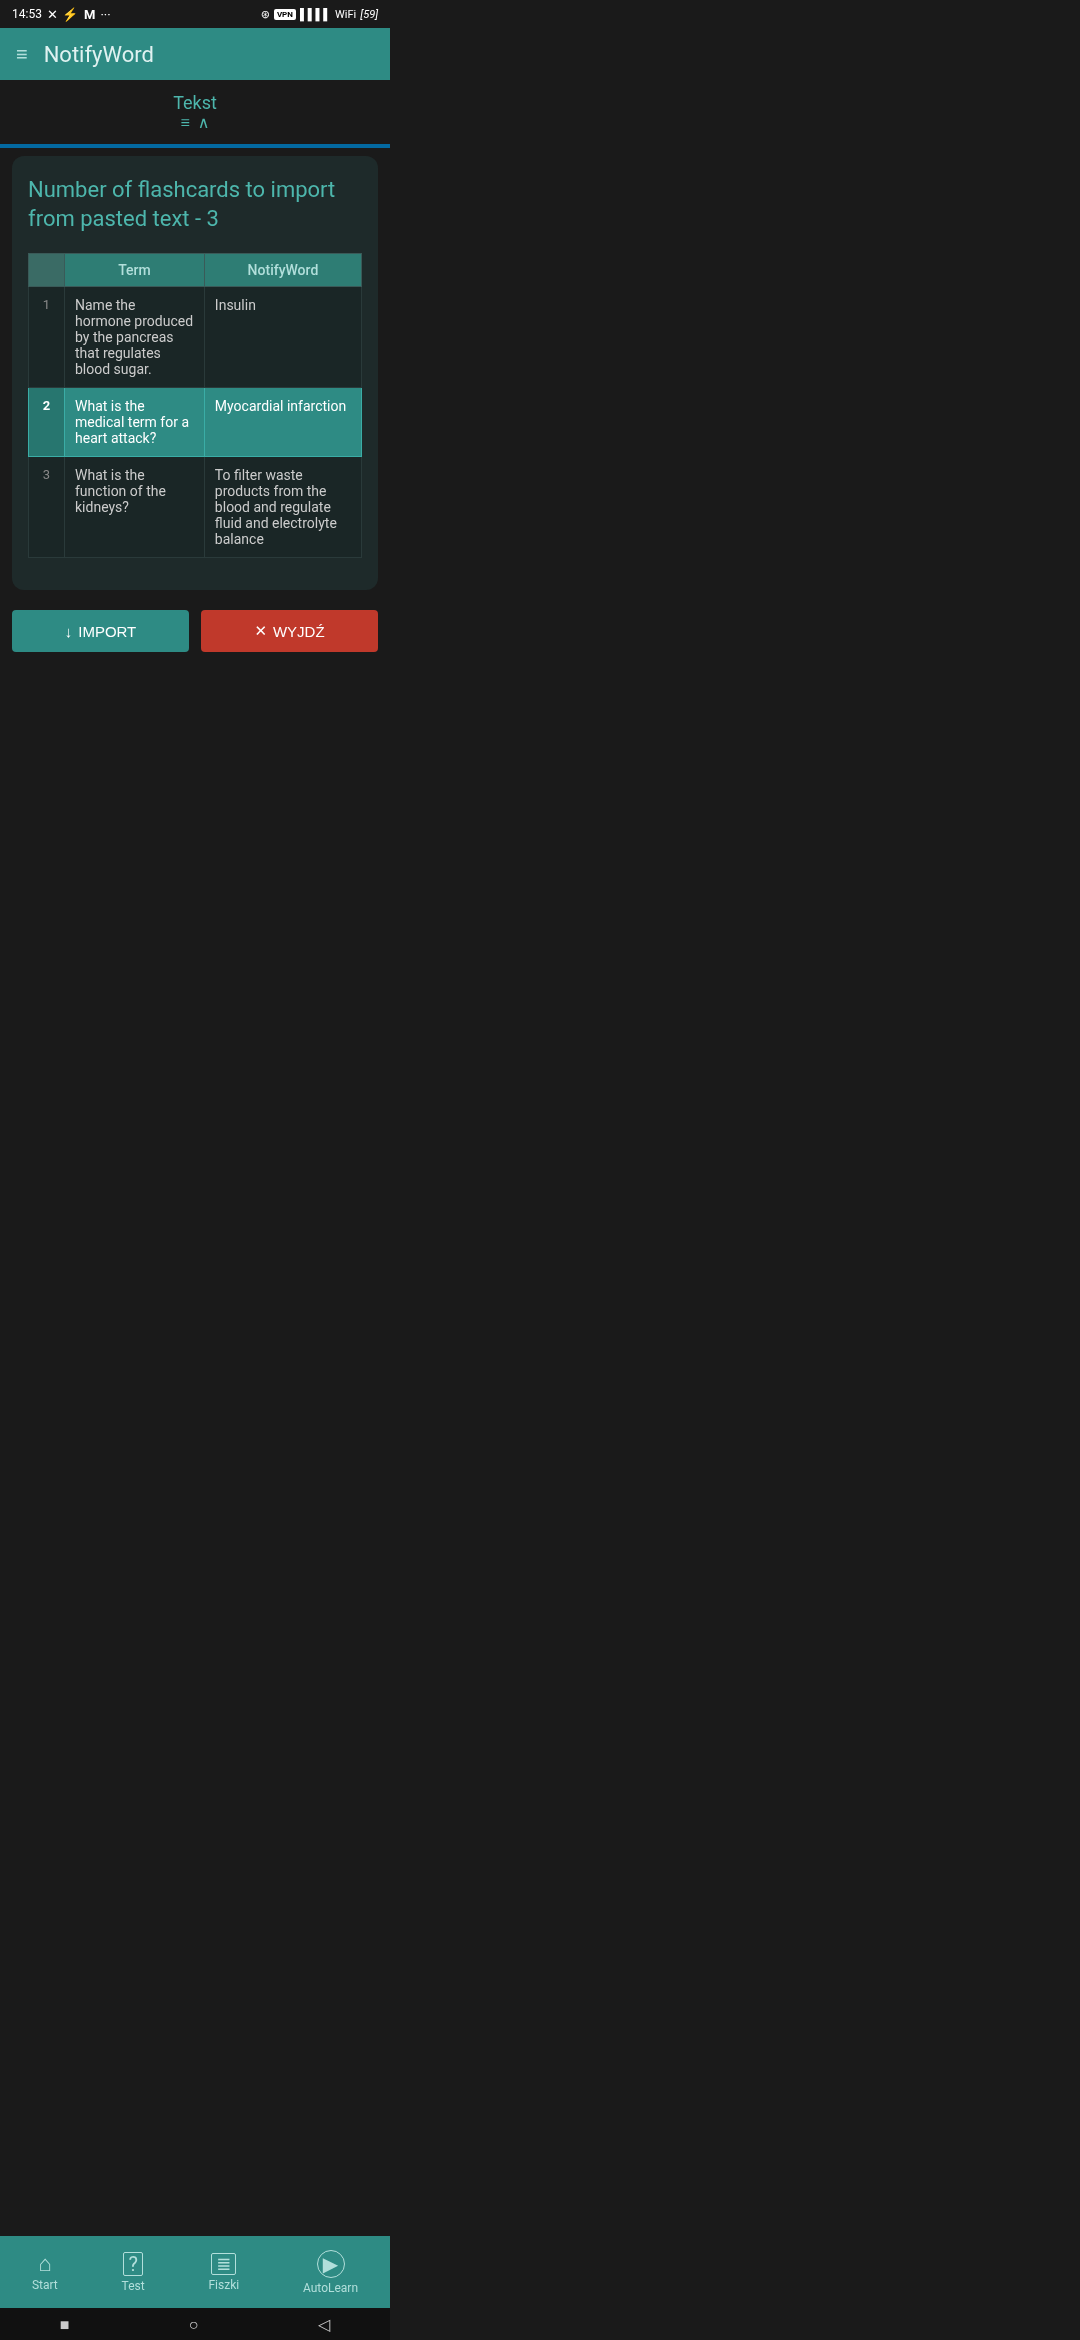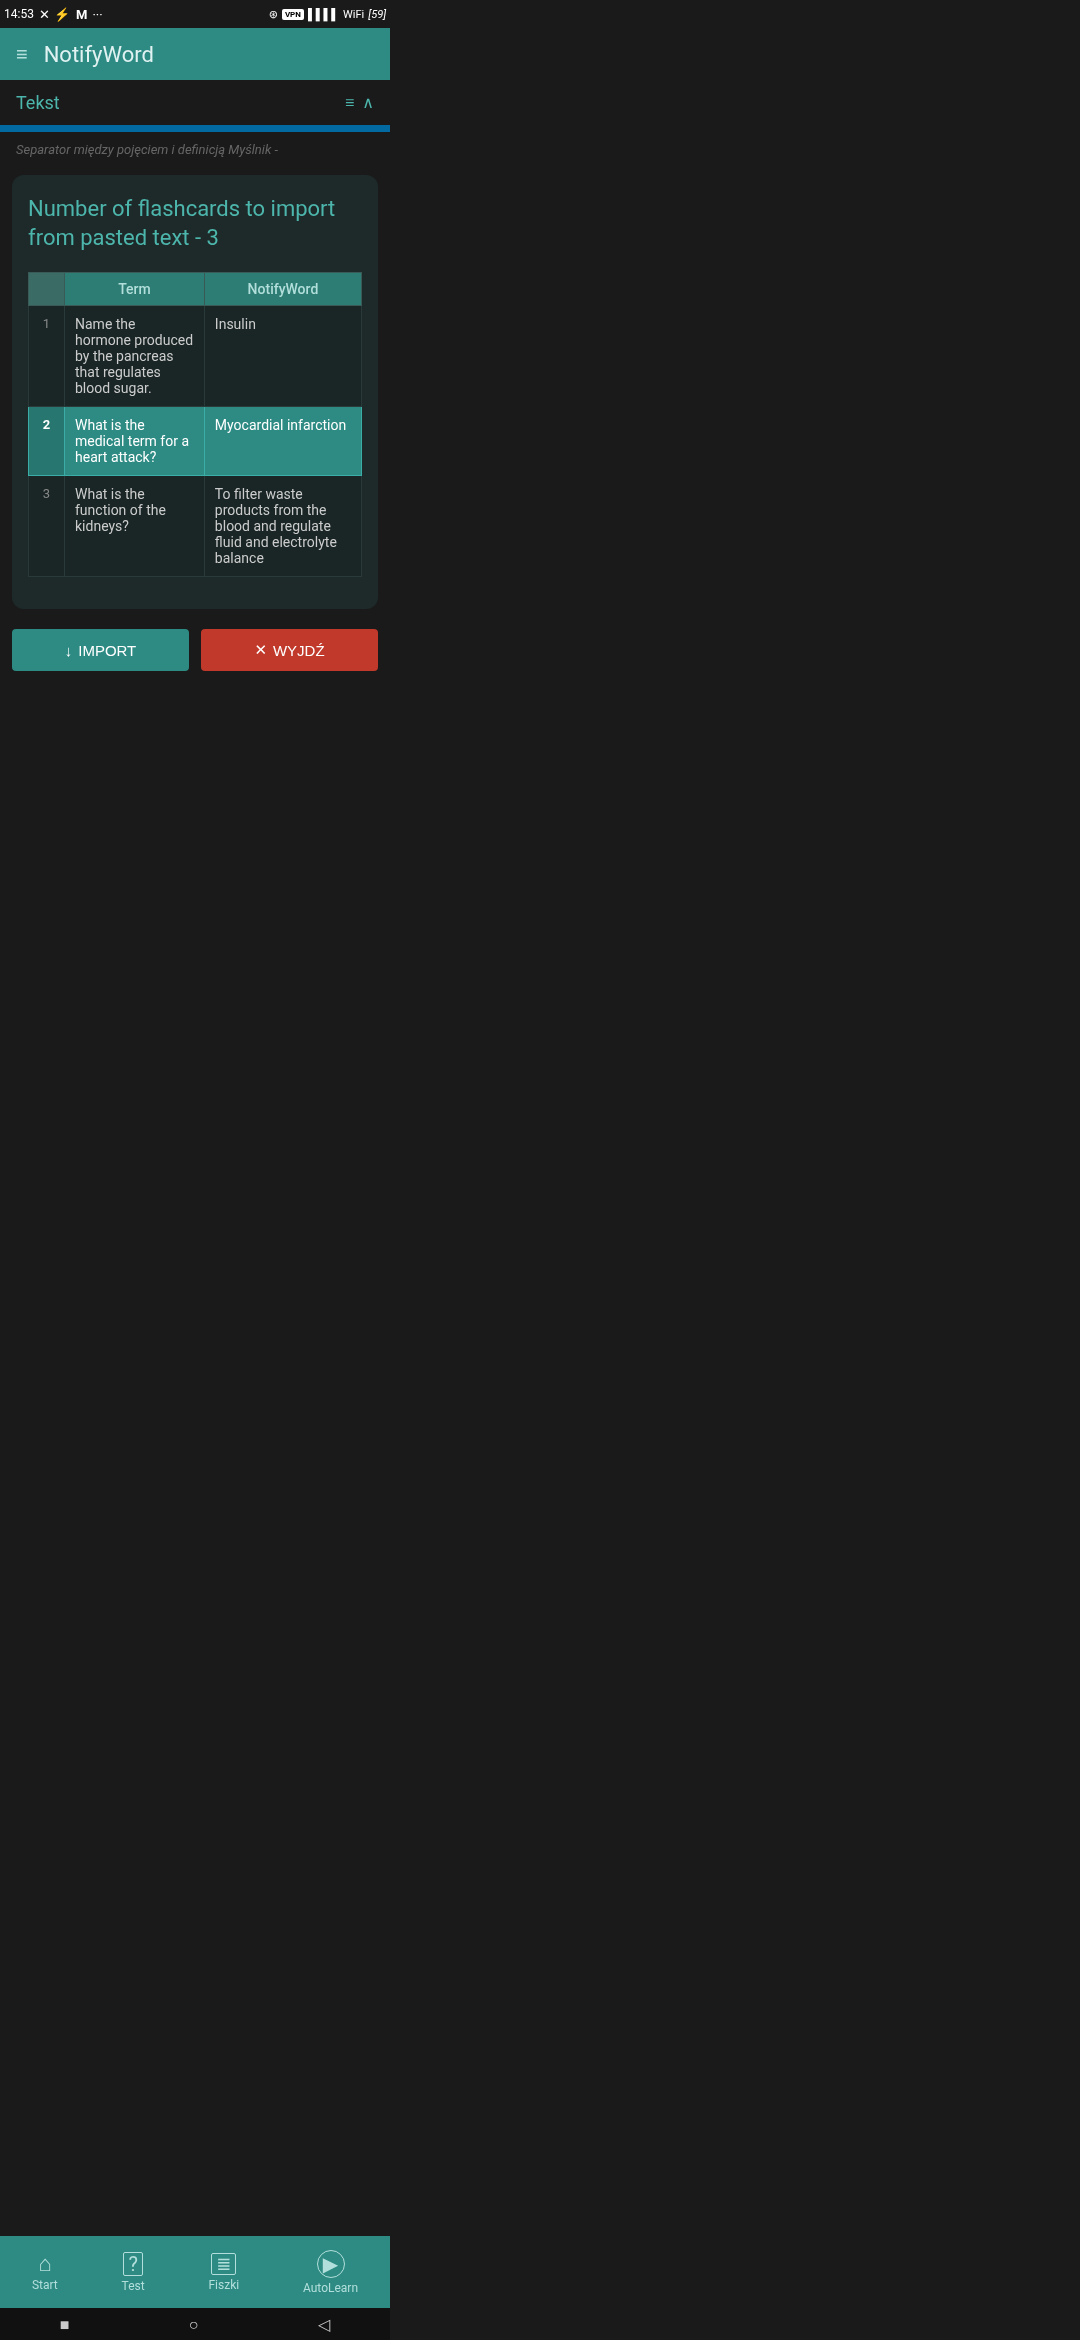--- a/index.html
+++ b/index.html
@@ -14,21 +14,21 @@
       overflow-x: hidden;
     }
 
     
     .status-bar {
       background: #1a1a1a;
       height: 28px;
       display: flex;
       align-items: center;
       justify-content: space-between;
-      padding: 0 4px;
+      padding: 0 12px;
       font-size: 12px;
       color: #fff;
     }
 
     .status-left {
       display: flex;
       align-items: center;
       gap: 5px;
     }
 
@@ -66,21 +66,22 @@
       background: #1a1a1a;
       padding: 0;
     }
 
     
     .section-header {
       padding: 12px 16px;
       display: flex;
       align-items: center;
       justify-content: space-between;
-      border-bottom: 7px solid #0369a1;
+      border-bottom: 4px solid #0369a1;
+      flex-direction: column;
     }
 
     .section-title {
       color: #4db6ac;
       font-size: 18px;
     }
 
     .section-icons {
       display: flex;
       gap: 8px;
@@ -343,21 +344,20 @@
 <div class="content-area">
 
   <div class="section-header">
     <span class="section-title">Tekst</span>
     <div class="section-icons">
       <span class="icon-list">≡</span>
       <span class="icon-chevron">∧</span>
     </div>
   </div>
 
-  <div class="separator-hint">Separator między pojęciem i definicją Myślnik -</div>
 
   <div class="dialog-card">
     <div class="dialog-title">Number of flashcards to import from pasted text - 3</div>
 
     <table class="flashcard-table">
       <thead>
         <tr>
           <th></th>
           <th>Term</th>
           <th>NotifyWord</th>

